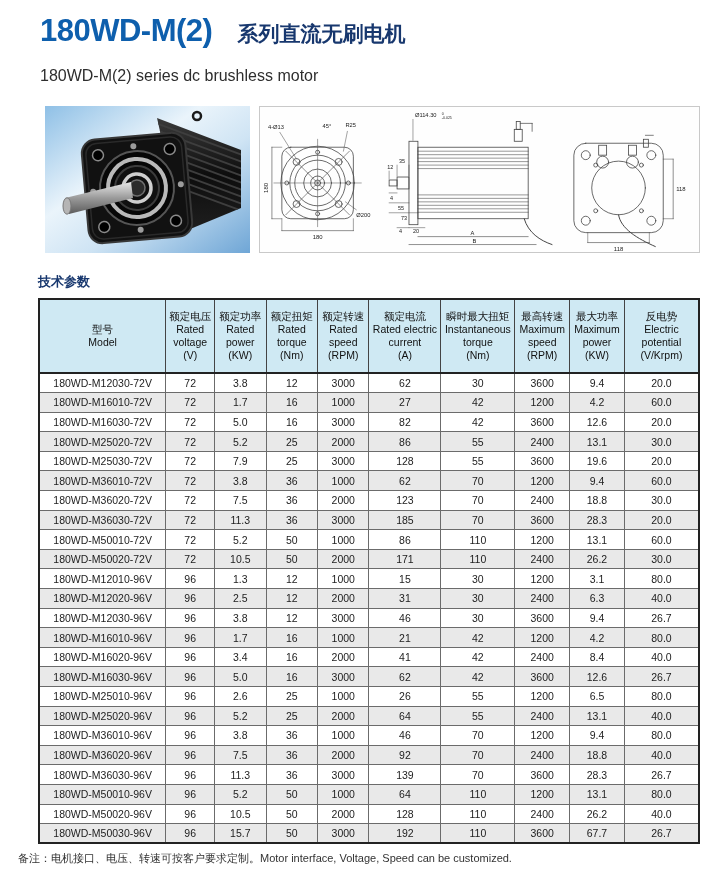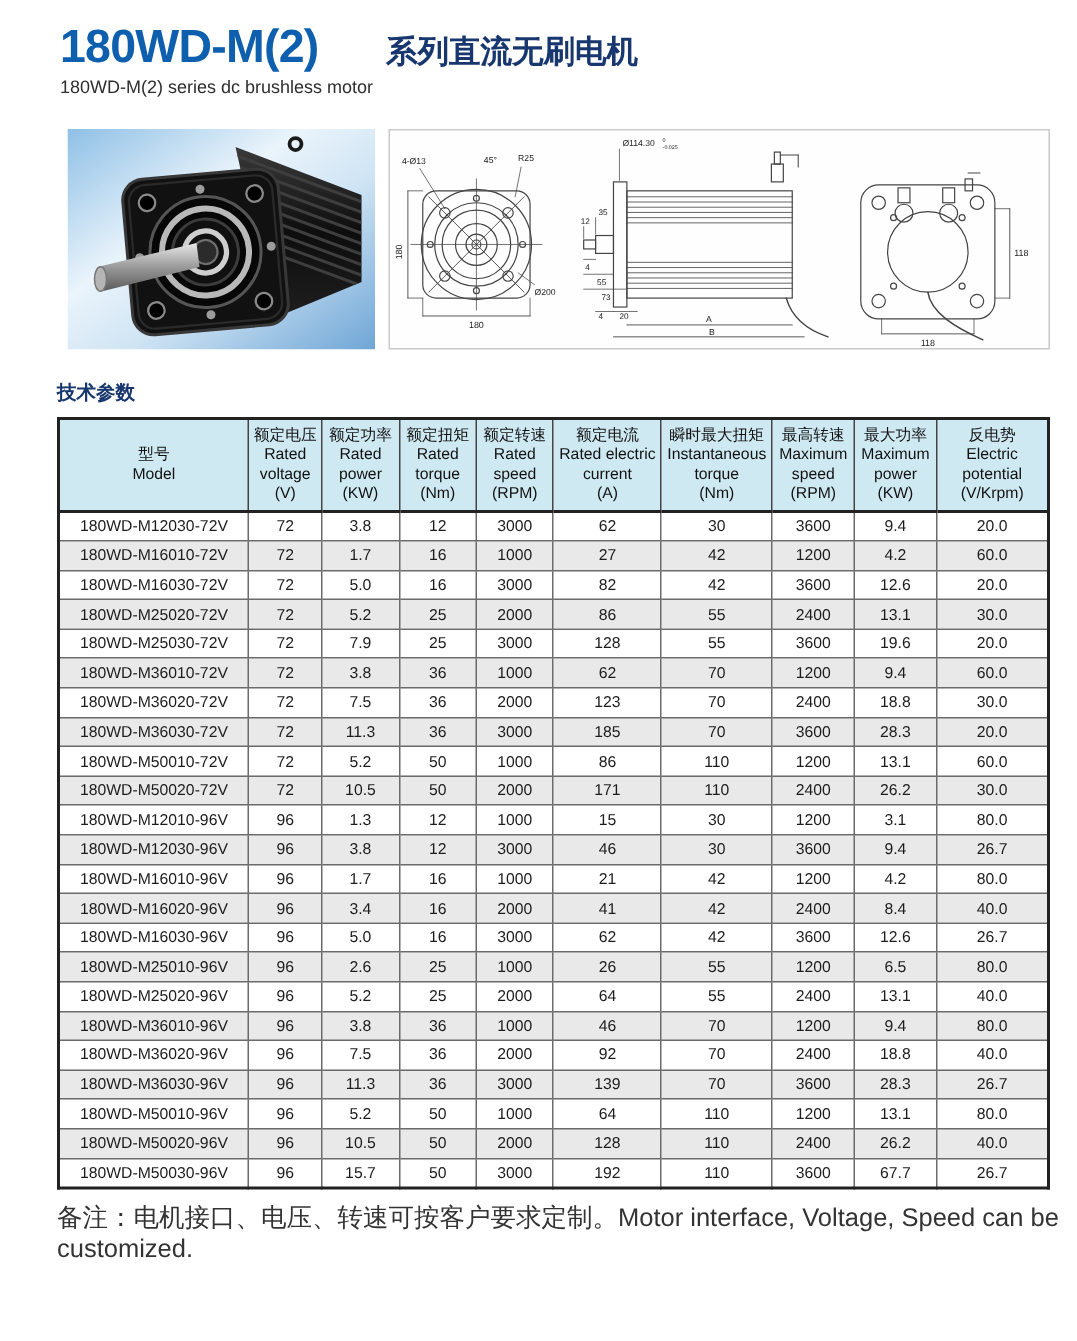--- a/index.html
+++ b/index.html
@@ -3,50 +3,50 @@
 <meta charset="utf-8">
 <style>
   * { box-sizing: border-box; margin: 0; padding: 0; }
   html,body { width: 718px; background: #ffffff; font-family: "Liberation Sans", sans-serif; }
   body { height: 894px; overflow: hidden; position: relative; }
 
   .page { width: 718px; height: 894px; }
 
   
   .hdr { padding: 13px 0 0 40px; }
-  .title-line { display: flex; align-items: baseline; gap: 30px; }
+  .title-line { display: flex; align-items: baseline; }
   .title-model { font-size: 31px; font-weight: bold; color: #0e5fad; letter-spacing: -0.5px; }
-  .title-cn { font-size: 21px; font-weight: bold; color: #17376e; margin-left: 15px; text-align: right; }
-  .subtitle { font-size: 12px; color: #2e2e2e; margin-top: 2px; }
+  .title-cn { font-size: 21px; font-weight: bold; color: #17376e; margin-left: 25px; text-align: right; }
+  .subtitle { font-size: 16px; color: #2e2e2e; margin-top: 18px; }
 
   
   .media-row { margin: 21px 18px 0 45px; height: 147px; display: flex; gap: 9px; }
   .photo-box { width: 205px; height: 147px; flex: none; }
   .photo-box svg { display: block; width: 100%; height: 100%; }
   .drawing-box { flex: 1; height: 147px; border: 1px solid #c9c9c9; background: #fefefe; }
   .drawing-box svg { display: block; width: 100%; height: 100%; }
   .dwg-text { font-family: "Liberation Sans", sans-serif; fill: #222; }
 
   
   .section-title { margin: 20px 0 7px 38px; font-size: 13px; font-weight: bold; color: #17376e; }
 
   
   table.specs { margin-left: 38px; width: 662px; border-collapse: collapse; table-layout: fixed;
                 border: 2px solid #222; }
   table.specs th { background: #cfe9f3; border: 1px solid #444; border-bottom: 2px solid #222;
-                   height: 62px; vertical-align: middle; text-align: center;
+                   height: 74px; vertical-align: middle; text-align: center;
                    font-weight: normal; font-size: 10.5px; line-height: 1.22; color: #111; }
   table.specs th span { display: block; }
   table.specs td { border: 1px solid #6b6b6b; height: 19.6px; padding: 0 2px;
                    text-align: center; font-size: 10.5px; color: #1c1c1c; }
   table.specs tbody tr:nth-child(even) { background: #e9e9e9; }
   table.specs tbody tr:nth-child(odd) { background: #ffffff; }
 
   
-  .footnote { margin: 7px 0 0 38px; font-size: 17px; color: #333; }
+  .footnote { margin: 7px 0 0 18px; font-size: 11px; color: #333; }
 </style>
 </head>
 <body>
 
 <div class="page">
 
   <div class="hdr">
     <div class="title-line">
       <span class="title-model">180WD-M(2)</span>
       <span class="title-cn">系列直流无刷电机</span>
@@ -447,20 +447,32 @@
           <td>1.3</td>
           <td>12</td>
           <td>1000</td>
           <td>15</td>
           <td>30</td>
           <td>1200</td>
           <td>3.1</td>
           <td>80.0</td>
         </tr>
         <tr>
+          <td>180WD-M12020-96V</td>
+          <td>96</td>
+          <td>2.5</td>
+          <td>12</td>
+          <td>2000</td>
+          <td>31</td>
+          <td>30</td>
+          <td>2400</td>
+          <td>6.3</td>
+          <td>40.0</td>
+        </tr>
+        <tr>
           <td>180WD-M12030-96V</td>
           <td>96</td>
           <td>3.8</td>
           <td>12</td>
           <td>3000</td>
           <td>46</td>
           <td>30</td>
           <td>3600</td>
           <td>9.4</td>
           <td>26.7</td>

